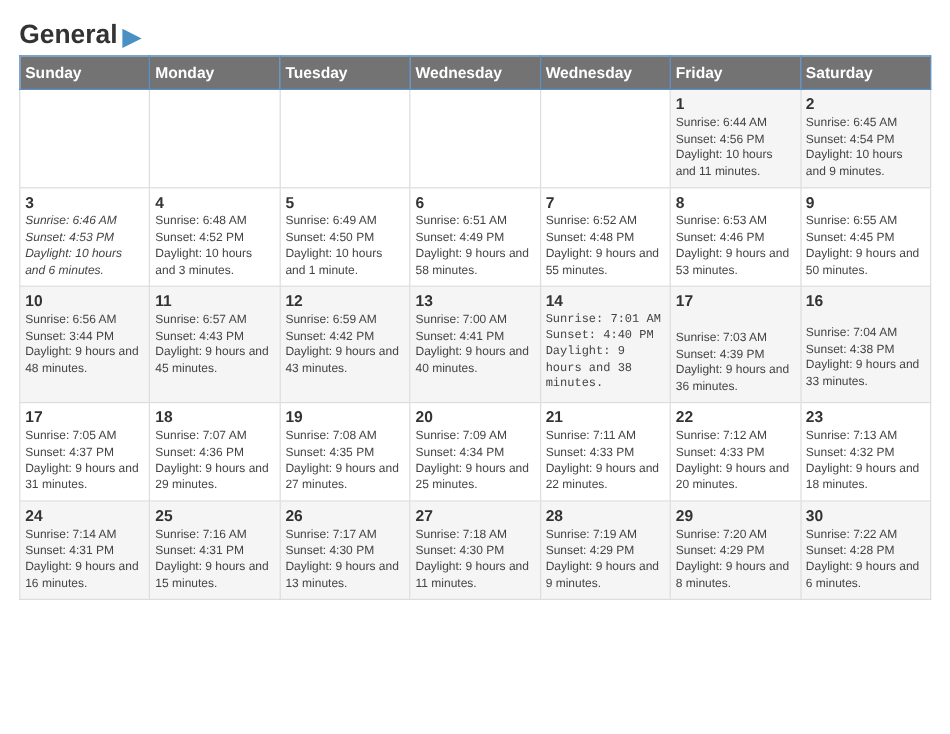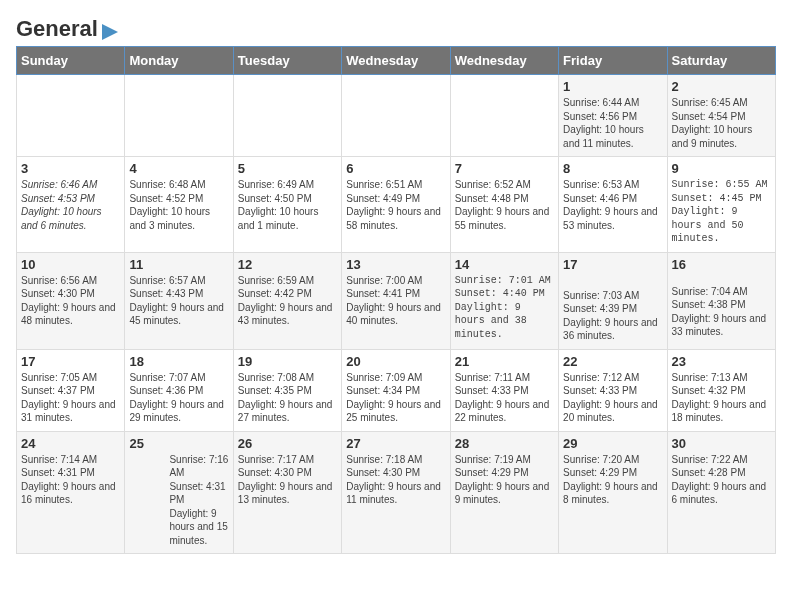--- a/index.html
+++ b/index.html
@@ -161,30 +161,30 @@
 Daylight: 9 hours and 55 minutes.</div>
         </td>
         <td>
           <span class="day-number">8</span>
           <div class="day-info" style="white-space: pre-line;">Sunrise: 6:53 AM
 Sunset: 4:46 PM
 Daylight: 9 hours and 53 minutes.</div>
         </td>
         <td>
           <span class="day-number">9</span>
-          <div class="day-info" style="white-space: pre-line; font-family: Liberation Mono, monospace;">Sunrise: 6:55 AM
+          <div class="day-info" style="white-space: pre-line;">Sunrise: 6:55 AM
 Sunset: 4:45 PM
 Daylight: 9 hours and 50 minutes.</div>
         </td>
       </tr>
       <tr>
         <td>
           <span class="day-number">10</span>
           <div class="day-info" style="white-space: pre-line;">Sunrise: 6:56 AM
-Sunset: 4:30 PM
+Sunset: 3:44 PM
 Daylight: 9 hours and 48 minutes.</div>
         </td>
         <td>
           <span class="day-number">11</span>
           <div class="day-info" style="white-space: pre-line;">Sunrise: 6:57 AM
 Sunset: 4:43 PM
 Daylight: 9 hours and 45 minutes.</div>
         </td>
         <td>
           <span class="day-number">12</span>
@@ -263,21 +263,21 @@
       </tr>
       <tr>
         <td>
           <span class="day-number">24</span>
           <div class="day-info" style="white-space: pre-line;">Sunrise: 7:14 AM
 Sunset: 4:31 PM
 Daylight: 9 hours and 16 minutes.</div>
         </td>
         <td>
           <span class="day-number">25</span>
-          <div class="day-info" style="white-space: pre-line; margin-left: 40px;">Sunrise: 7:16 AM
+          <div class="day-info" style="white-space: pre-line;">Sunrise: 7:16 AM
 Sunset: 4:31 PM
 Daylight: 9 hours and 15 minutes.</div>
         </td>
         <td>
           <span class="day-number">26</span>
           <div class="day-info" style="white-space: pre-line;">Sunrise: 7:17 AM
 Sunset: 4:30 PM
 Daylight: 9 hours and 13 minutes.</div>
         </td>
         <td>

